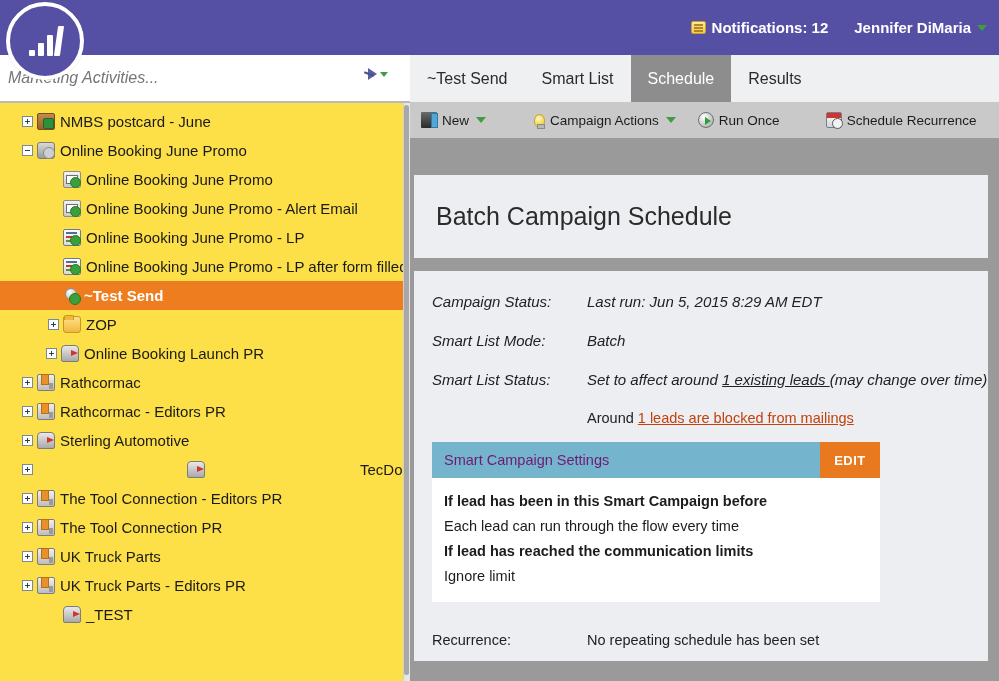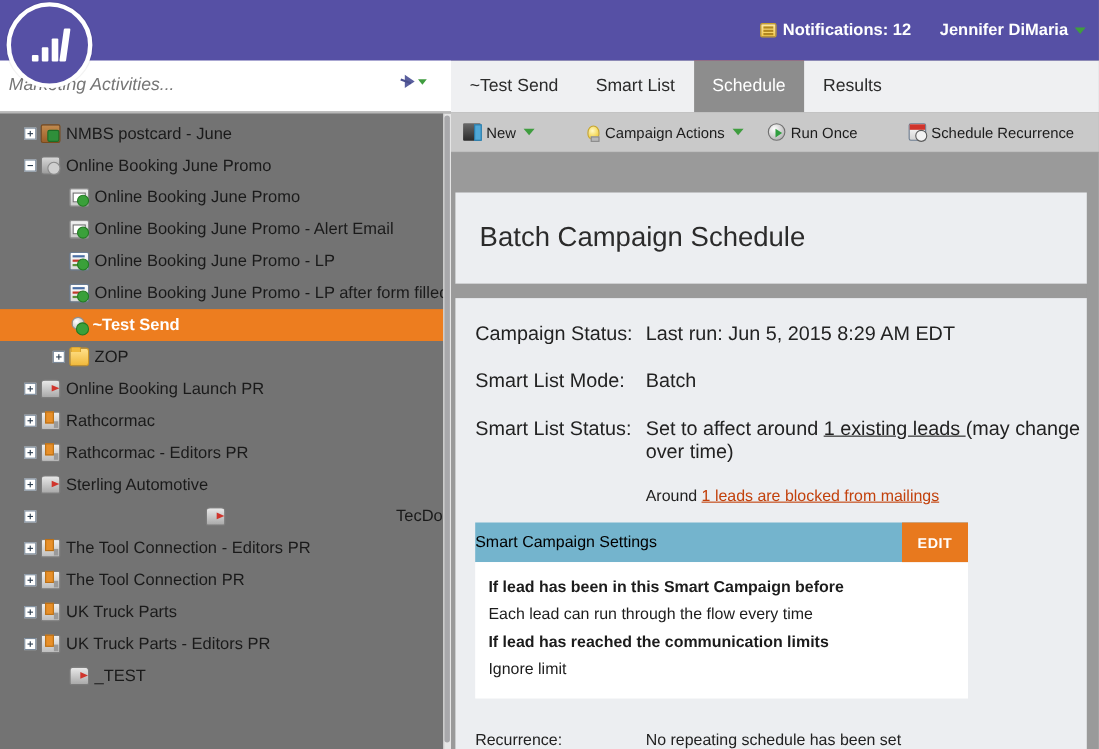--- a/index.html
+++ b/index.html
@@ -106,21 +106,21 @@
     border-right:4px solid transparent;
     border-top:5px solid #3f9d3f;
   }
 
   
   .tree {
     position: relative;
     height: 578px; width: 410px;
     overflow: hidden;
     padding-top: 4px;
-    background: #737373;
+    background: #fde047;
   }
   .tree-scrollbar {
     position: absolute; right: 0; top: 0;
     width: 7px; height: 578px;
     background: #e6e6e6;
     border-left: 1px solid #cfcfcf;
   }
   .tree-thumb {
     position: absolute; right: 1px; top: 2px;
     width: 5px; height: 570px;
@@ -373,21 +373,21 @@
   }
   .panel-gap { height: 13px; background: #9a9a9a; }
   .panel-body {
     background: #eceef1;
     padding: 22px 0 0 0;
     min-height: 390px;
   }
   .field-row {
     display: flex; align-items: flex-start;
     padding: 0 0 22px 18px;
-    font-size: 18px; color: #222222;
+    font-size: 15px; color: #222222; font-style: italic;
   }
   .field-label { width: 155px; flex: none; color: #222222; }
   .field-value { color: #222222; }
   .field-value a {
     color: #222222; text-decoration: underline; cursor: pointer;
   }
   .sub-row {
     padding: 0 0 14px 173px;
     font-size: 14.5px; color: #222222;
   }
@@ -396,21 +396,21 @@
   .settings-box {
     margin: 2px 0 0 18px;
     width: 448px;
   }
   .settings-head {
     background: #74b4cd;
     height: 36px;
     display: flex; align-items: center; justify-content: space-between;
   }
   .settings-head span.title {
-    font-size: 14.5px; color: #000000;
+    padding-left: 12px; font-size: 14.5px; color: #701a75;
   }
   .settings-edit {
     background: #e8791e; color: #ffffff;
     font-size: 13px; font-weight: bold; letter-spacing: .5px;
     height: 36px; width: 60px;
     display: flex; align-items: center; justify-content: center;
     cursor: pointer;
   }
   .settings-body {
     background: #ffffff;
@@ -499,21 +499,21 @@
         <div class="tree-row selected" style="padding-left: 48px;">
           <span class="toggle none"></span>
           <span class="ico ico-campaign"></span>
           <span>~Test Send</span>
         </div>
         <div class="tree-row" style="padding-left: 48px;">
           <span class="toggle plus"></span>
           <span class="ico ico-folder"></span>
           <span>ZOP</span>
         </div>
-        <div class="tree-row" style="padding-left: 22px;">
+        <div class="tree-row" style="padding-left: 22px; margin-left: 24px;">
           <span class="toggle plus"></span>
           <span class="ico ico-mailbox"></span>
           <span>Online Booking Launch PR</span>
         </div>
         <div class="tree-row" style="padding-left: 22px;">
           <span class="toggle plus"></span>
           <span class="ico ico-books"></span>
           <span>Rathcormac</span>
         </div>
         <div class="tree-row" style="padding-left: 22px;">

